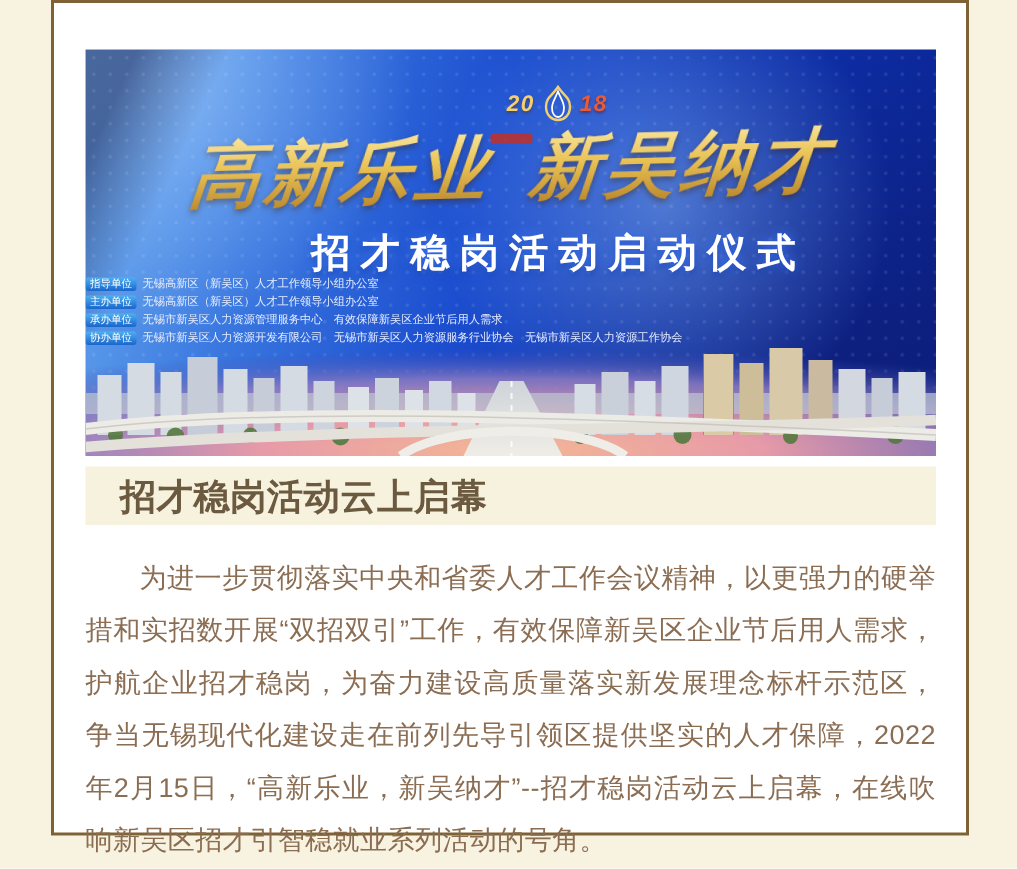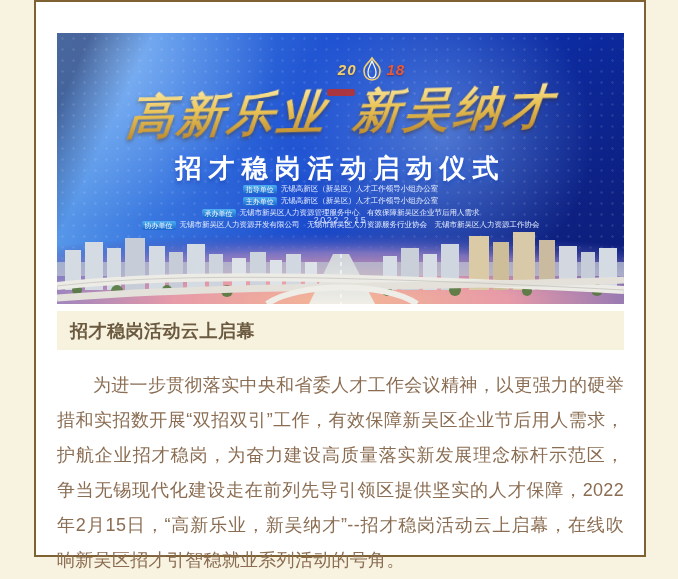--- a/index.html
+++ b/index.html
@@ -51,42 +51,43 @@
     transform:skewX(-7deg) rotate(-1.5deg);
     background:linear-gradient(180deg,#f9e49a 10%,#e9c153 45%,#b9852b 90%);
     -webkit-background-clip:text;background-clip:text;color:transparent;
     filter:drop-shadow(0 2px 2px rgba(60,30,0,.45));
   }
   .slogan .gap{display:inline-block;width:26px;}
   .banner-title{
     top:118px;left:0;width:100%;text-align:center;white-space:nowrap;
     font-size:26px;font-weight:800;letter-spacing:7px;color:#ffffff;
     text-shadow:0 0 8px rgba(70,130,255,.95),0 2px 5px rgba(10,40,140,.85);
+    padding-left:32px;
   }
   .organizers{
     top:151px;left:0;width:100%;
-    display:flex;flex-direction:column;align-items:center;gap:2px;
+    display:flex;flex-direction:column;gap:2px;
   }
   .org-row{display:flex;align-items:center;gap:4px;font-size:7.5px;color:#e6edff;white-space:nowrap;}
   .org-chip{
     background:linear-gradient(180deg,#4db0f0,#1a66cc);color:#ffffff;
     font-size:7px;line-height:9px;padding:0 3px;border-radius:2px;flex:none;
   }
   .banner-date{
     top:182px;left:0;width:100%;text-align:center;
     font-size:9px;letter-spacing:1.5px;color:#e3eaff;opacity:.9;
   }
   .skyline{bottom:0;left:0;width:567px;height:80px;}
   
   .heading-bar{
     position:absolute;left:21px;top:309px;width:567px;height:39px;
     background:#f7f2de;display:flex;align-items:center;box-sizing:border-box;padding-left:9px;
   }
   .heading-bar h2{
-    margin:4px;font-size:18px;font-weight:bold;color:#6b5a40;letter-spacing:.5px;
+    margin:14px;font-size:24px;font-weight:bold;color:#6b5a40;letter-spacing:.5px;
   }
   .article-body{
     position:absolute;left:21px;top:366px;width:567px;margin:0;
     font-size:18px;line-height:35px;color:#8a6d52;
     text-align:justify;text-indent:2em;letter-spacing:.3px;
   }
 </style>
 </head>
 <body>
 
@@ -122,21 +123,20 @@
       <div class="org-row">
         <span class="org-chip">承办单位</span>
         <span>无锡市新吴区人力资源管理服务中心　有效保障新吴区企业节后用人需求</span>
       </div>
       <div class="org-row">
         <span class="org-chip">协办单位</span>
         <span>无锡市新吴区人力资源开发有限公司　无锡市新吴区人力资源服务行业协会　无锡市新吴区人力资源工作协会</span>
       </div>
     </div>
 
-    <div class="banner-date">2022.2.15</div>
 
     <svg class="skyline" viewBox="0 0 567 80" preserveAspectRatio="none">
       <defs>
         <radialGradient id="sunset" cx="50%" cy="95%" r="85%">
           <stop offset="0%" stop-color="#f4b894"></stop>
           <stop offset="35%" stop-color="#e79aa8"></stop>
           <stop offset="70%" stop-color="#8c7ac0" stop-opacity=".85"></stop>
           <stop offset="100%" stop-color="#3a4bb0" stop-opacity="0"></stop>
         </radialGradient>
         <linearGradient id="roadg" x1="0" y1="0" x2="0" y2="1">

